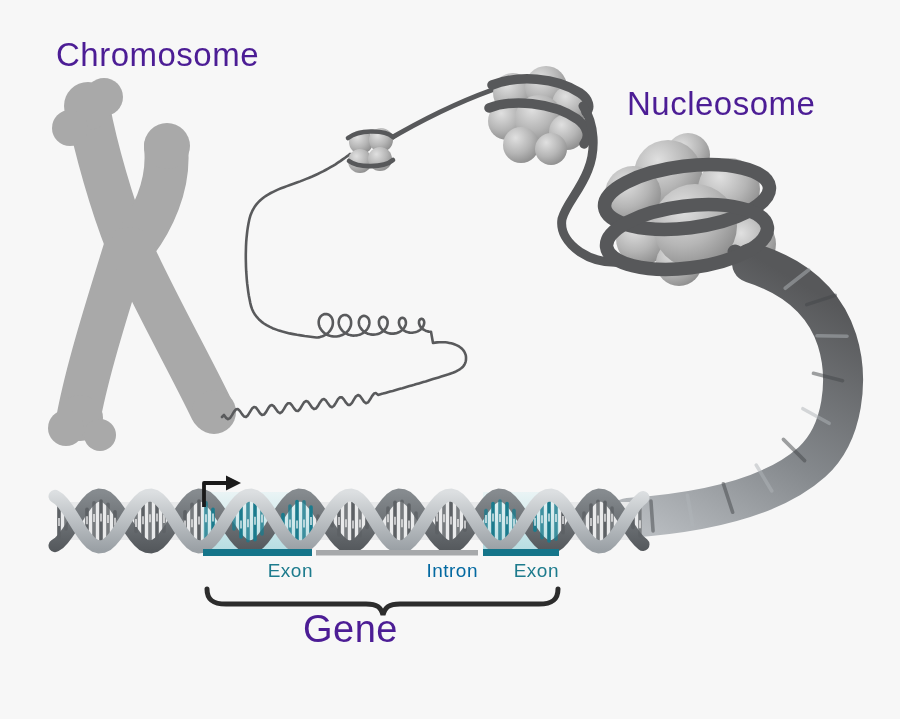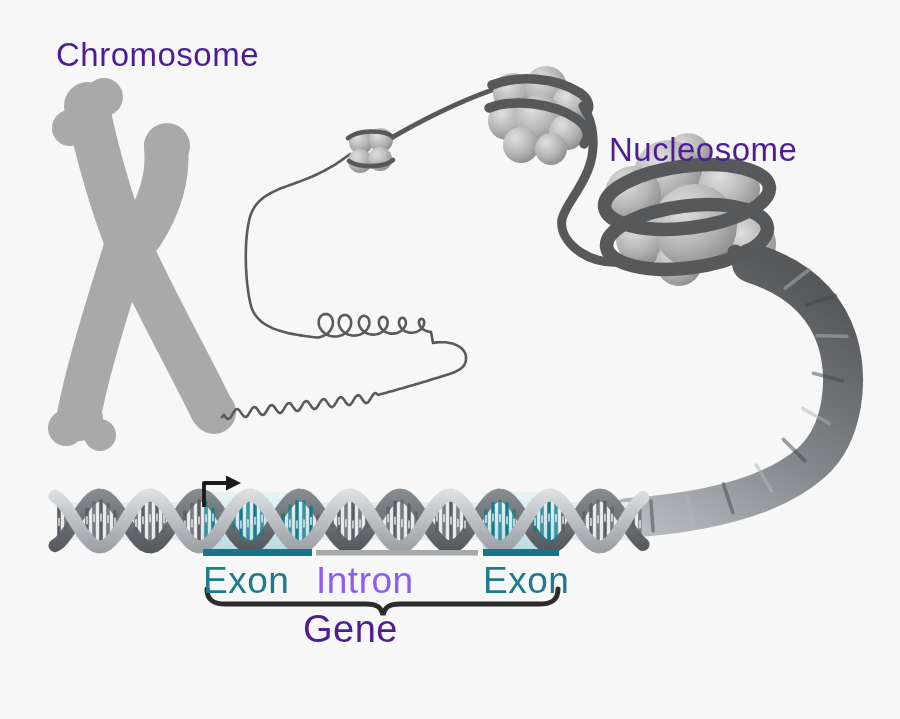--- a/index.html
+++ b/index.html
@@ -5,23 +5,23 @@
   html,body{margin:0;padding:0;}
   #stage{
     position:relative;width:900px;height:719px;overflow:hidden;
     background:#f7f7f7;
     font-family:"Liberation Sans", sans-serif;
   }
   #art{position:absolute;left:0;top:0;}
   .lbl{position:absolute;color:#4c1d95;letter-spacing:.5px;white-space:nowrap;}
   .lbl-big{font-size:33px;}
   .lbl-gene{font-size:38px;width:160px;text-align:left;}
-  .lbl-region{font-size:37px;text-align:left;}
+  .lbl-region{font-size:19px;text-align:right;}
   .teal{color:#1d7b8d;}
-  .grayed{color:#8b5cf6;}
+  .grayed{color:#0369a1;}
 </style>
 </head>
 <body>
 
 <div id="stage">
 
   <svg id="art" width="900" height="719" viewBox="0 0 900 719" xmlns="http://www.w3.org/2000/svg">
     <defs>
       <radialGradient id="gradSphere" cx="35%" cy="30%" r="80%">
         <stop offset="0%" stop-color="#e0e0e0"></stop>
@@ -260,20 +260,20 @@
 
     <g>
       <path d="M 204,507 L 204,483 L 227,483" fill="none" stroke="#1a1a1a" stroke-width="3.8" stroke-linejoin="round"></path>
       <polygon points="226,475.5 241,483 226,490.5" fill="#1a1a1a"></polygon>
     </g>
 
     <path d="M 207,589 C 207,600 213,604 226,604 L 366,604 C 377,604 381,607 383,615 C 385,607 389,604 400,604 L 539,604 C 552,604 558,600 558,589" fill="none" stroke="#2c2c2c" stroke-width="5" stroke-linecap="round"></path>
   </svg>
 
   <div class="lbl lbl-big" style="left:56px;top:36px;">Chromosome</div>
-  <div class="lbl lbl-big" style="left:609px;top:85px;margin-top:46px;">Nucleosome</div>
+  <div class="lbl lbl-big" style="left:627px;top:85px;">Nucleosome</div>
 
   <div class="lbl lbl-region teal" style="left:203px;top:560px;width:110px;">Exon</div>
   <div class="lbl lbl-region grayed" style="left:316px;top:560px;width:162px;">Intron</div>
   <div class="lbl lbl-region teal" style="left:483px;top:560px;width:76px;">Exon</div>
 
   <div class="lbl lbl-gene" style="left:303px;top:608px;">Gene</div>
 </div>
 
 </body></html>

